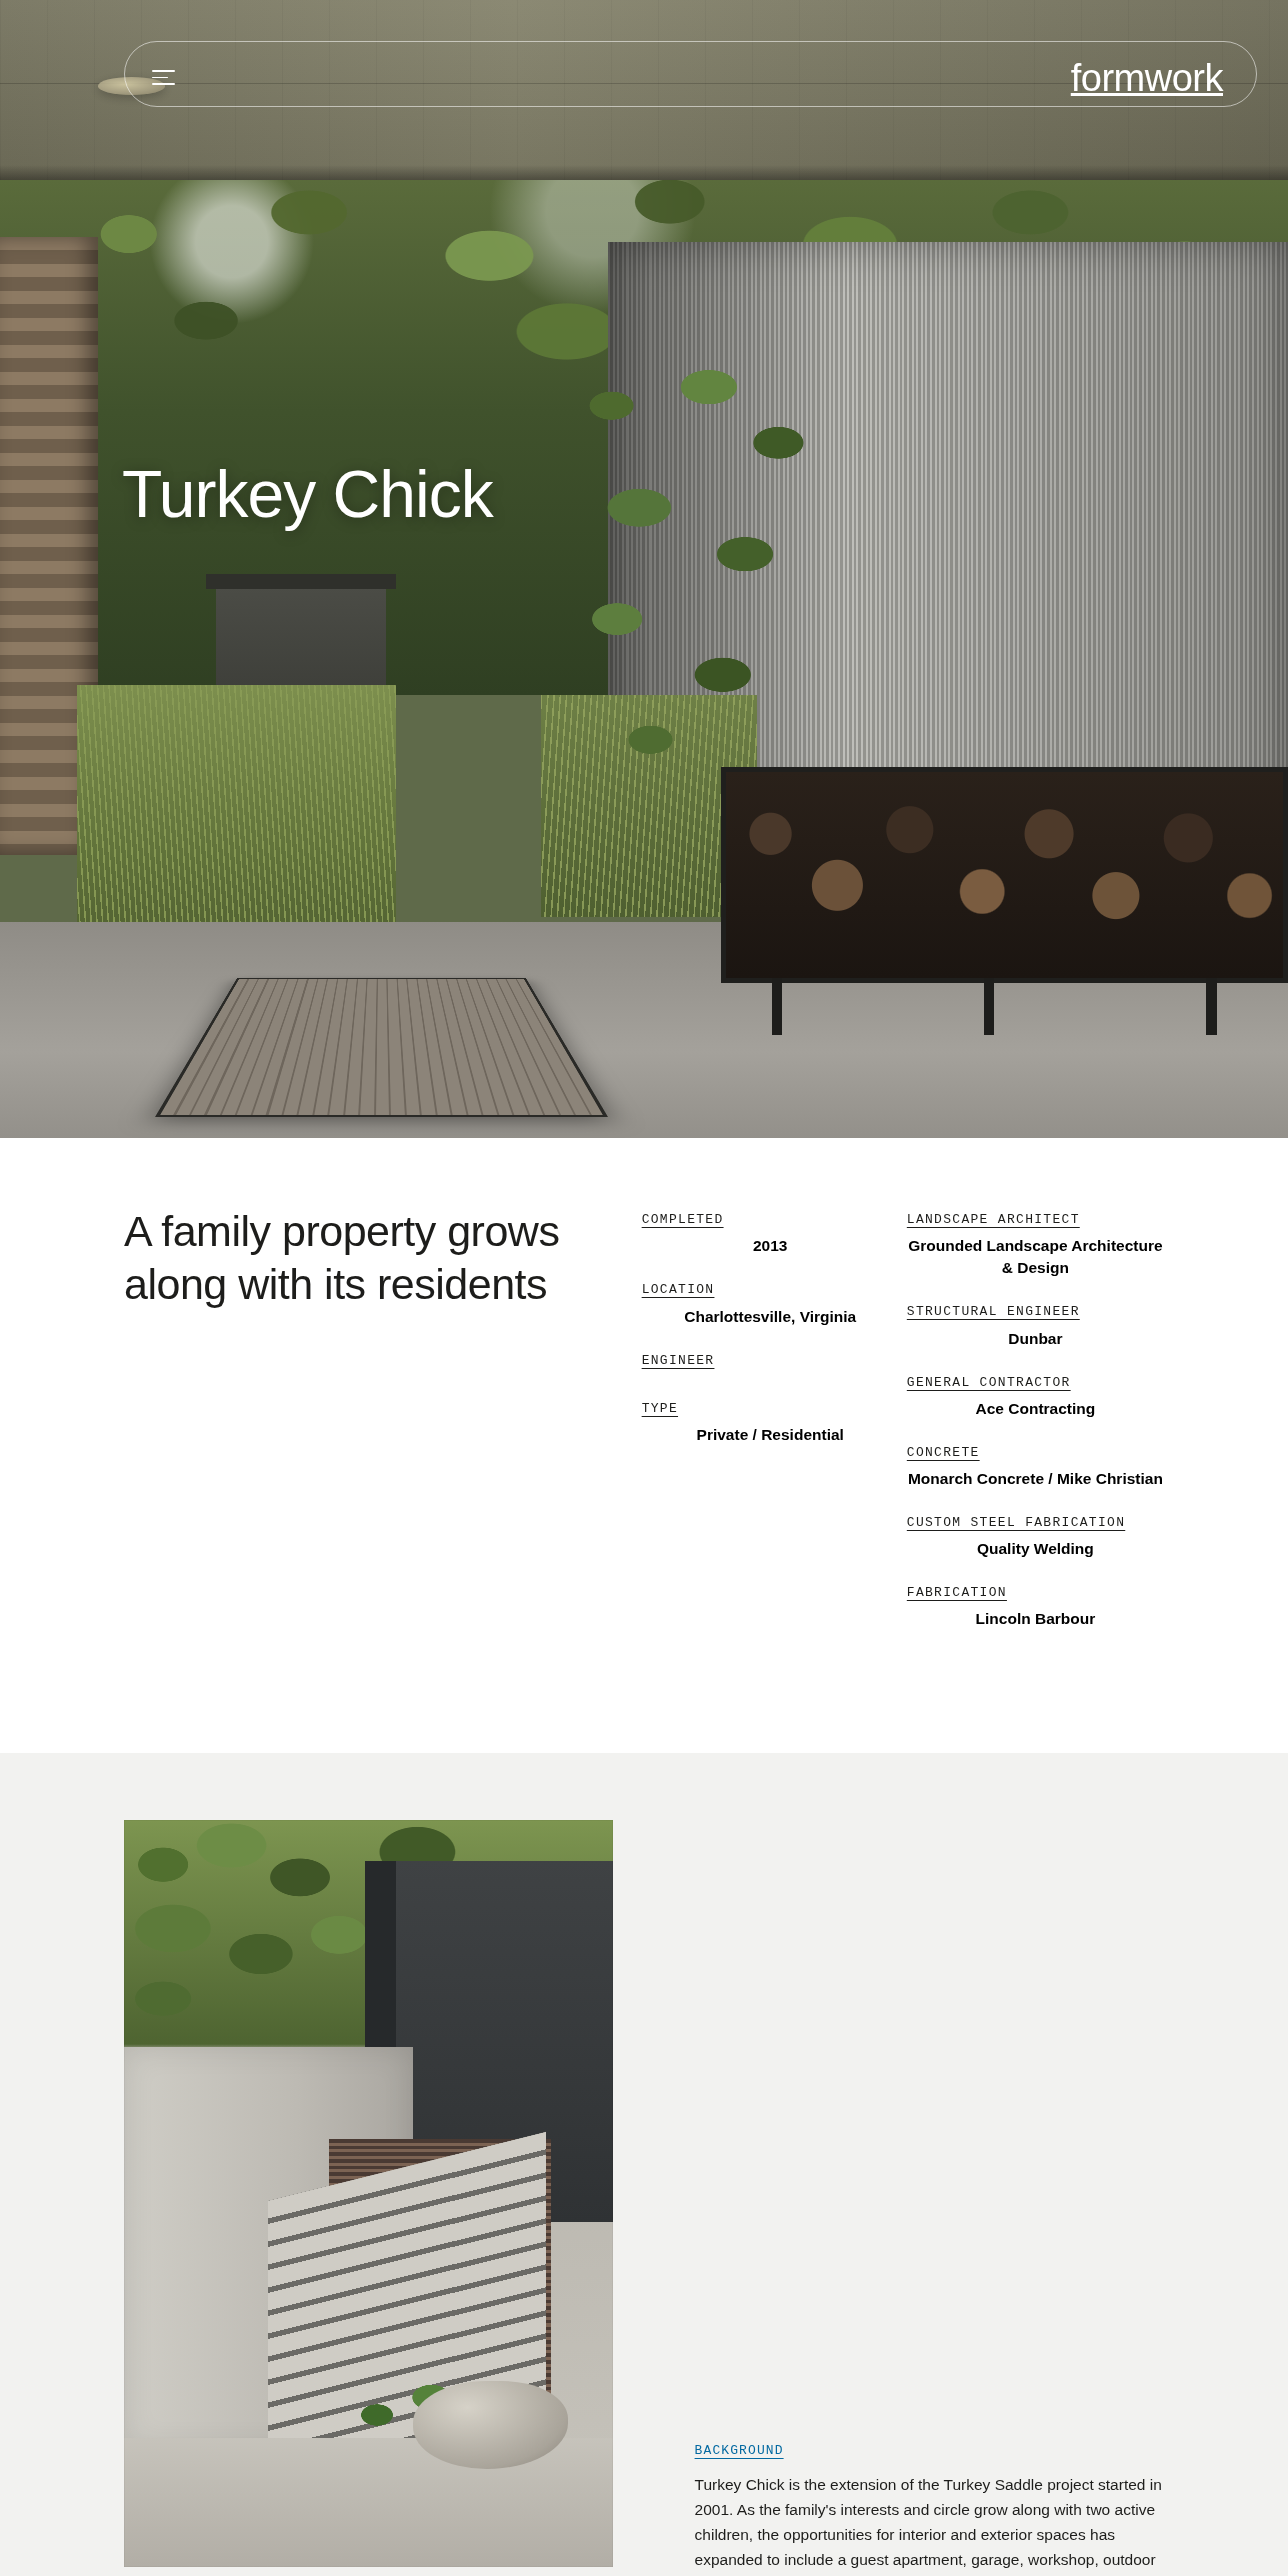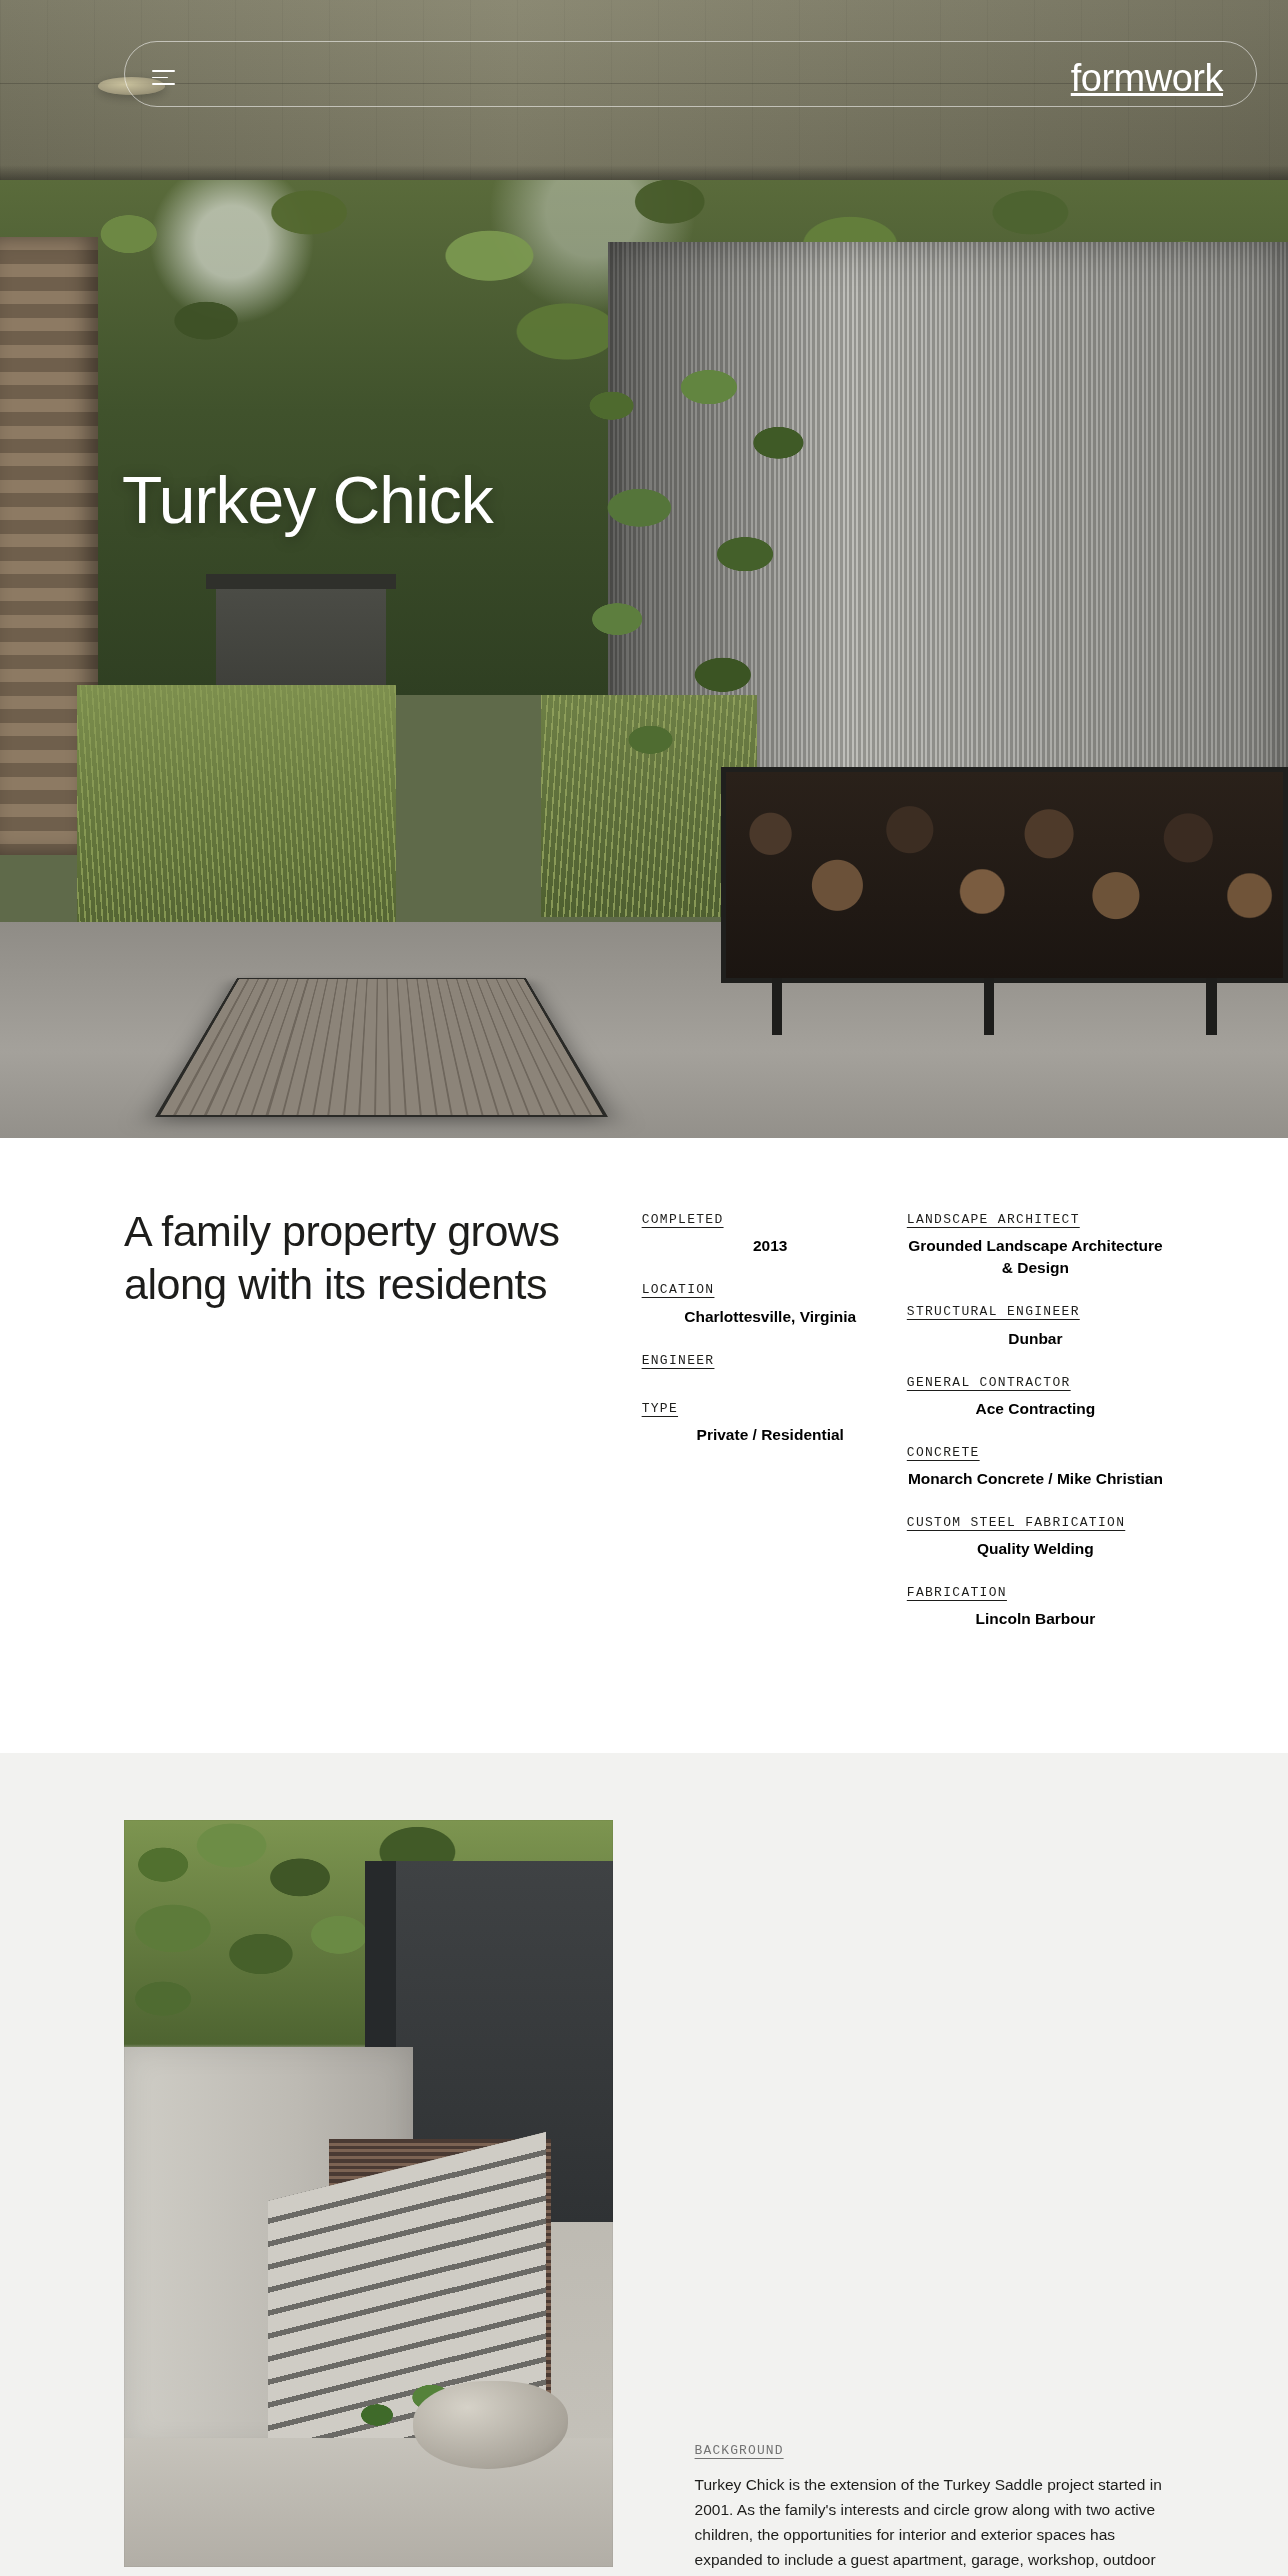--- a/index.html
+++ b/index.html
@@ -234,21 +234,21 @@
   .h-rack-legs {
     position: absolute;
     right: 31px; bottom: 103px;
     width: 505px; height: 57px;
     background:
       linear-gradient(90deg, transparent 0 4%, #1d1d1b 4% 6%, transparent 6% 46%, #1d1d1b 46% 48%, transparent 48% 90%, #1d1d1b 90% 92%, transparent 92%);
   }
   .hero-title {
     position: absolute;
     left: 122px;
-    top: 286px;
+    top: 280px;
     color: #ffffff;
     font-size: 66px;
     line-height: 1.05;
     font-weight: 400;
     letter-spacing: -1px;
     text-shadow: 0 2.1px 13.4px rgba(0,0,0,0.35);
   }
 
   
   .info {
@@ -378,21 +378,21 @@
   }
 
   .side-text {
     width: 515px;
     padding-top: 623px;
   }
   .side-label {
     font-size: 13px;
     letter-spacing: 1.1px;
     font-family: "Liberation Mono", monospace;
-    color: #737373;
+    color: #0369a1;
     text-decoration: underline;
     text-underline-offset: 3.6px;
     display: inline-block;
     margin-bottom: 13.4px;
   }
   .side-body {
     font-size: 15.5px;
     line-height: 1.62;
     color: #1d1d1b;
   }

